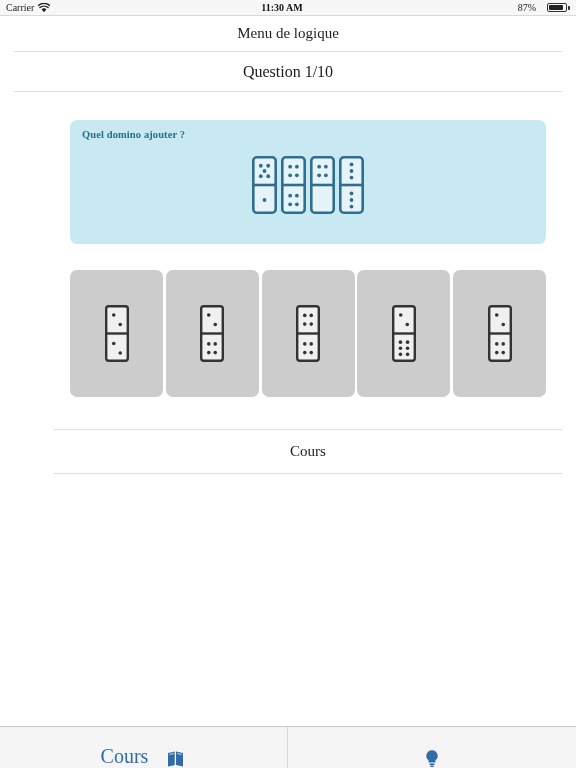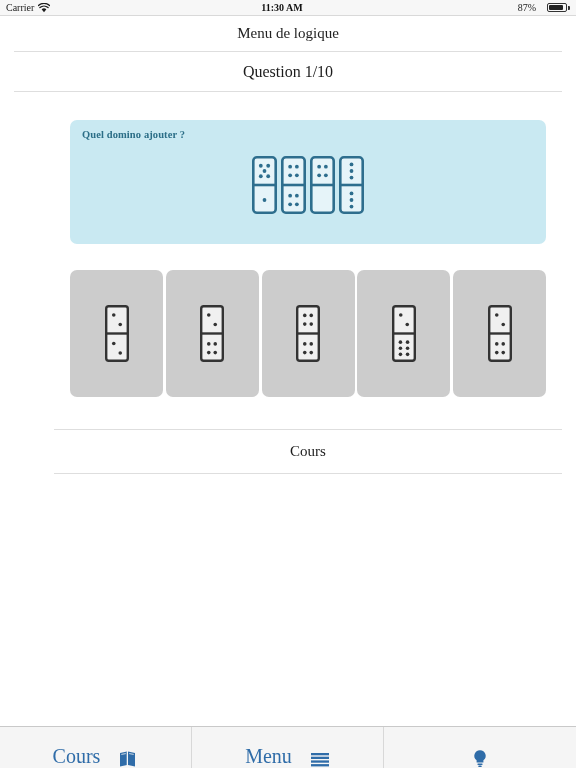--- a/index.html
+++ b/index.html
@@ -294,31 +294,20 @@
           <svg width="20" height="18" viewBox="0 0 20 18">
             <path d="M2 3 L9 1.6 L9 15 L2 16.4 Z" fill="#2f6ca8"></path>
             <path d="M10 1.6 L17 3 L17 16.4 L10 15 Z" fill="#2f6ca8"></path>
             <path d="M9.2 1.6 L9.2 15" stroke="#f5f5f5" stroke-width="0.9"></path>
             <path d="M3.3 4.4 L7.8 3.6" stroke="#f5f5f5" stroke-width="0.8"></path>
             <path d="M11.2 3.6 L15.7 4.4" stroke="#f5f5f5" stroke-width="0.8"></path>
           </svg>
         </span>
       </div>
       <div class="tb-item">
-        <span>Menu</span>
-        <span class="tb-icon">
-          <svg width="20" height="16" viewBox="0 0 20 16">
-            <rect x="1" y="1" width="18" height="2.3" fill="#2f6ca8"></rect>
-            <rect x="1" y="4.7" width="18" height="2.3" fill="#2f6ca8"></rect>
-            <rect x="1" y="8.4" width="18" height="2.3" fill="#2f6ca8"></rect>
-            <rect x="1" y="12.1" width="18" height="2.3" fill="#2f6ca8"></rect>
-          </svg>
-        </span>
-      </div>
-      <div class="tb-item">
         <span class="tb-icon">
           <svg width="16" height="19" viewBox="0 0 16 19">
             <path d="M8 1.2 A5.6 5.6 0 0 0 4.6 11.3 L4.6 13.4 L11.4 13.4 L11.4 11.3 A5.6 5.6 0 0 0 8 1.2 Z" fill="#2f6ca8"></path>
             <rect x="5.4" y="14.4" width="5.2" height="1.5" rx="0.7" fill="#2f6ca8"></rect>
             <rect x="6.3" y="16.6" width="3.4" height="1.5" rx="0.7" fill="#2f6ca8"></rect>
           </svg>
         </span>
       </div>
     </div>
 

